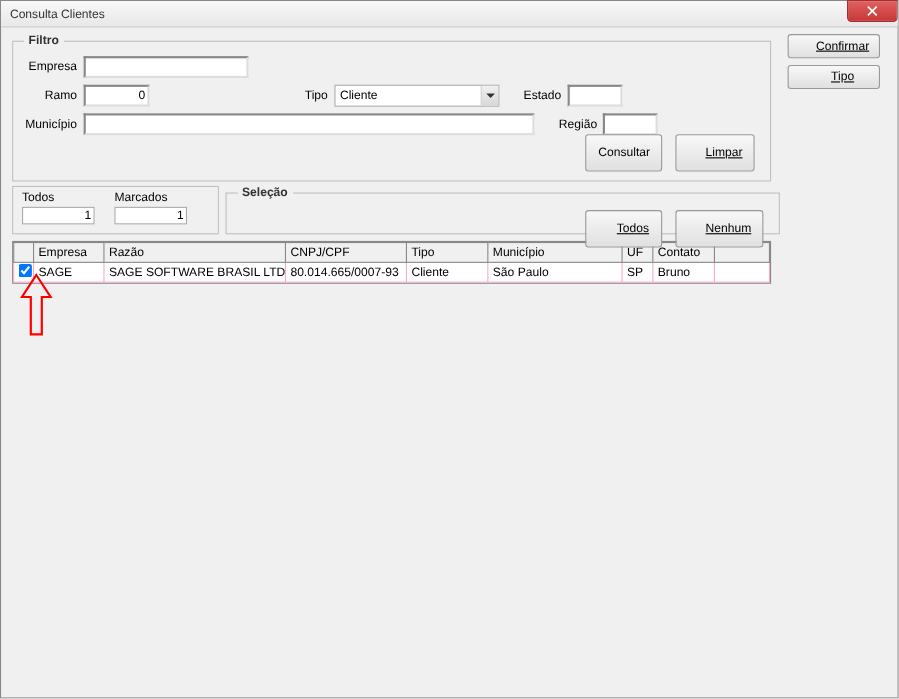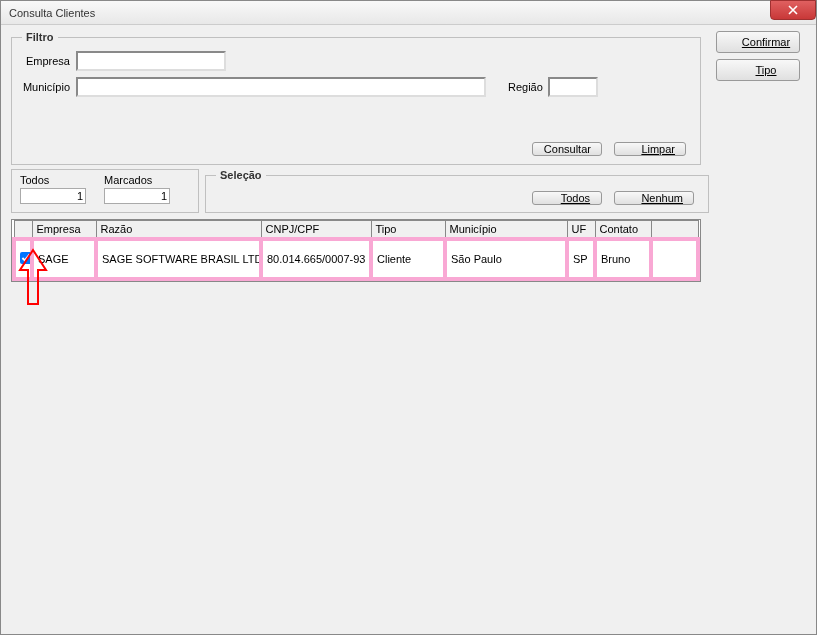--- a/index.html
+++ b/index.html
@@ -33,38 +33,38 @@
     .inp-ramo { width: 60px; text-align: right; padding-right: 4px; }
     .inp-municipio { width: 410px; }
     .inp-estado { width: 50px; }
     .inp-regiao { width: 50px; }
     
     .combo { display: inline-flex; align-items: center; width: 150px; height: 20px; border: 1px solid #aaa; background: #fff; position: relative; }
     .combo-text { flex: 1; padding-left: 4px; }
     .combo-btn { width: 16px; height: 18px; background: linear-gradient(#f0f0f0, #d8d8d8); border-left: 1px solid #ccc; display: flex; align-items: center; justify-content: center; cursor: pointer; }
     .combo-btn svg { width: 8px; height: 6px; }
     
-    .btn { height: 14px; min-width: 70px; padding: 0 10px; background: linear-gradient(#f8f8f8, #e0e0e0); border: 1px solid #999; border-radius: 3px; cursor: pointer; display: inline-flex; align-items: center; justify-content: center; }
+    .btn { height: 34px; min-width: 70px; padding: 0 10px; background: linear-gradient(#f8f8f8, #e0e0e0); border: 1px solid #999; border-radius: 3px; cursor: pointer; display: inline-flex; align-items: center; justify-content: center; }
     .btn-underline { text-decoration: underline; padding-left: 16px; }
     
     .filter-buttons { position: absolute; bottom: 8px; right: 14px; display: flex; gap: 12px; }
     
     .mid-row { display: flex; gap: 6px; margin-top: 4px; }
     .counts-fieldset { width: 188px; height: 44px; padding: 4px 8px 8px 8px; display: flex; gap: 18px; border: 1px solid #c0c0c0; }
     .count-block { display: flex; flex-direction: column; }
     .count-block span { margin-bottom: 2px; }
     .count-inp { width: 66px; height: 18px; border: 2px inset #ddd; background: #f8f8f8; text-align: right; padding-right: 4px; }
     
     .selection-fieldset { flex: 1; height: 44px; padding: 6px 14px 8px 10px; position: relative; }
     .selection-buttons { position: absolute; right: 14px; top: 10px; display: flex; gap: 12px; }
     
     .grid-container { margin-top: 6px; width: 690px; border: 1px solid #888; background: #fff; }
     .grid { width: 100%; border-collapse: collapse; table-layout: fixed; }
     .grid th { background: #f0f0f0; border: 1px solid #888; padding: 2px 4px; text-align: left; font-weight: normal; height: 18px; }
-    .grid td { border: 4px solid #f9a8d4; padding: 11px 4px; height: 17px; background: #fff; overflow: hidden; white-space: nowrap; margin-top: 48px; }
+    .grid td { border: 1px solid #f9a8d4; padding: 1px 4px; height: 17px; background: #fff; overflow: hidden; white-space: nowrap; margin-top: 48px; }
     .grid .chk-col { width: 18px; text-align: center; }
     .grid .empresa-col { width: 64px; }
     .grid .razao-col { width: 165px; margin-left: 45px; }
     .grid .cnpj-col { width: 110px; }
     .grid .tipo-col { width: 74px; }
     .grid .mun-col { width: 122px; }
     .grid .uf-col { width: 28px; }
     .grid .contato-col { width: 56px; }
     .grid .spare-col { width: auto; }
     
@@ -91,20 +91,37 @@
     <div class="main-panel">
 
       <fieldset class="filter-fieldset">
         <legend>Filtro</legend>
 
         <div class="filter-row">
           <span class="filter-label lbl-w1">Empresa</span>
           <input type="text" class="inp-empresa sunken" value="" style="">
         </div>
 
+        <div class="filter-row">
+          <span class="filter-label lbl-w1">Ramo</span>
+          <input type="text" class="inp-ramo sunken" value="0" style="">
+          <span style="width:128px"></span>
+          <span class="filter-label lbl-w2">Tipo</span>
+          <div class="combo">
+            <span class="combo-text">Cliente</span>
+            <div class="combo-btn">
+              <svg viewBox="0 0 8 6">
+                  <path d="M0 1 L4 5 L8 1 Z" fill="#333"></path>
+                </svg>
+            </div>
+          </div>
+          <span style="width:22px"></span>
+          <span class="filter-label lbl-w2">Estado</span>
+          <input type="text" class="inp-estado sunken" value="" style="">
+        </div>
 
         <div class="filter-row">
           <span class="filter-label lbl-w1">Município</span>
           <input type="text" class="inp-municipio sunken" value="" style="">
           <span style="width:22px"></span>
           <span class="filter-label lbl-w2">Região</span>
           <input type="text" class="inp-regiao sunken" value="" style="">
         </div>
 
         <div class="filter-buttons">

